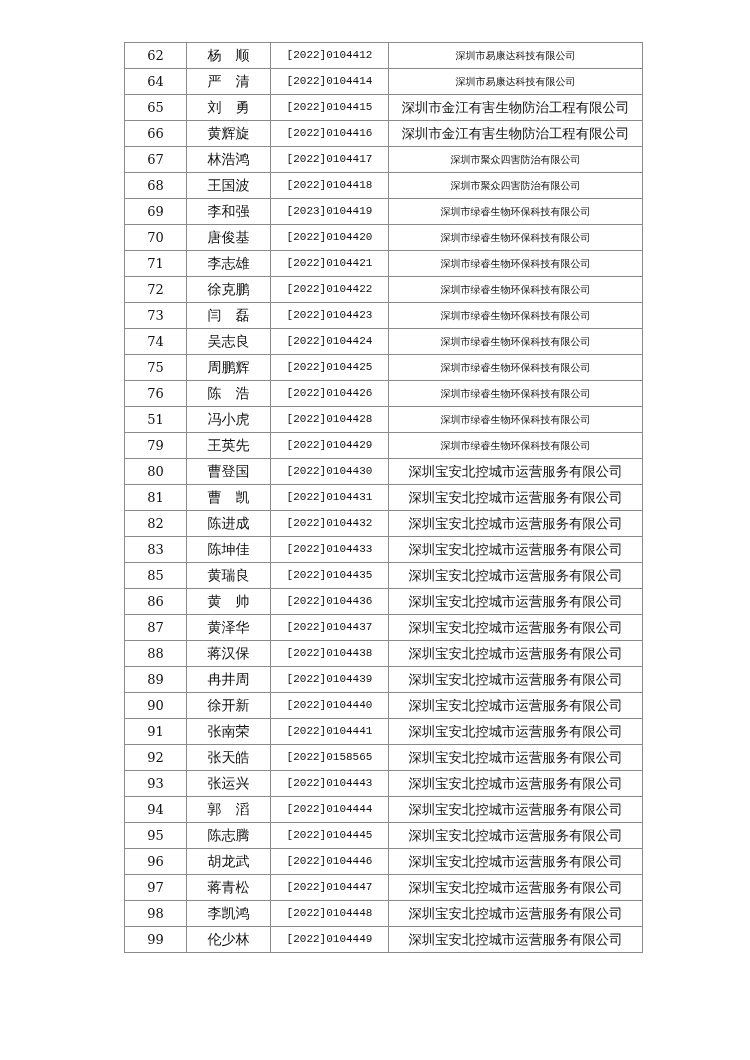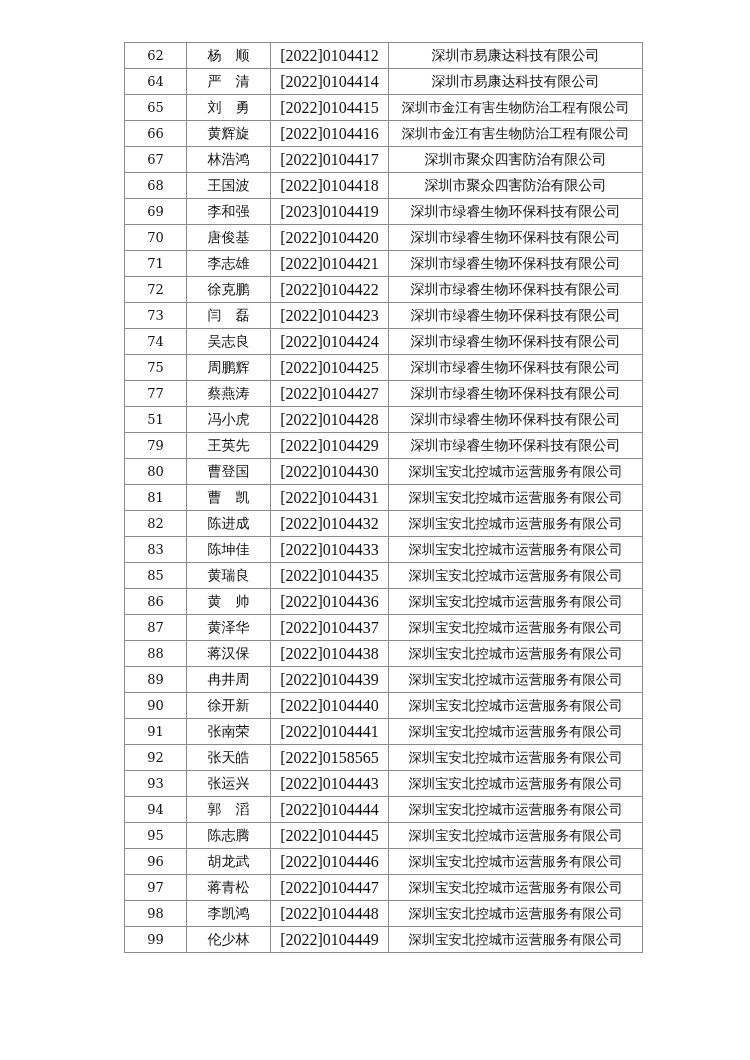--- a/index.html
+++ b/index.html
@@ -51,26 +51,26 @@
   }
   .cell-name {
     font-size: 14px;
   }
   
   .cell-name.justify2 {
     letter-spacing: 14px;
     text-indent: 14px;
   }
   .cell-cert {
-    font-family: Liberation Serif, serif;
-    font-size: 16px;
+    font-family: Liberation Mono, monospace;
+    font-size: 11px;
     letter-spacing: 0px;
   }
   .cell-org {
-    font-size: 14px;
+    font-size: 10px;
     letter-spacing: 0px;
   }
   .cell-org.compact {
     font-size: 13.4px;
   }
 </style>
 </head>
 <body>
 
 <div class="page">
@@ -154,23 +154,23 @@
           <td class="cell-cert">[2022]0104424</td>
           <td class="cell-org">深圳市绿睿生物环保科技有限公司</td>
         </tr>
         <tr>
           <td class="cell-index">75</td>
           <td class="cell-name">周鹏辉</td>
           <td class="cell-cert">[2022]0104425</td>
           <td class="cell-org">深圳市绿睿生物环保科技有限公司</td>
         </tr>
         <tr>
-          <td class="cell-index">77</td>
-          <td class="cell-name">蔡燕涛</td>
-          <td class="cell-cert">[2022]0104427</td>
+          <td class="cell-index">76</td>
+          <td class="cell-name justify2">陈浩</td>
+          <td class="cell-cert">[2022]0104426</td>
           <td class="cell-org">深圳市绿睿生物环保科技有限公司</td>
         </tr>
         <tr>
           <td class="cell-index">51</td>
           <td class="cell-name">冯小虎</td>
           <td class="cell-cert">[2022]0104428</td>
           <td class="cell-org">深圳市绿睿生物环保科技有限公司</td>
         </tr>
         <tr>
           <td class="cell-index">79</td>

